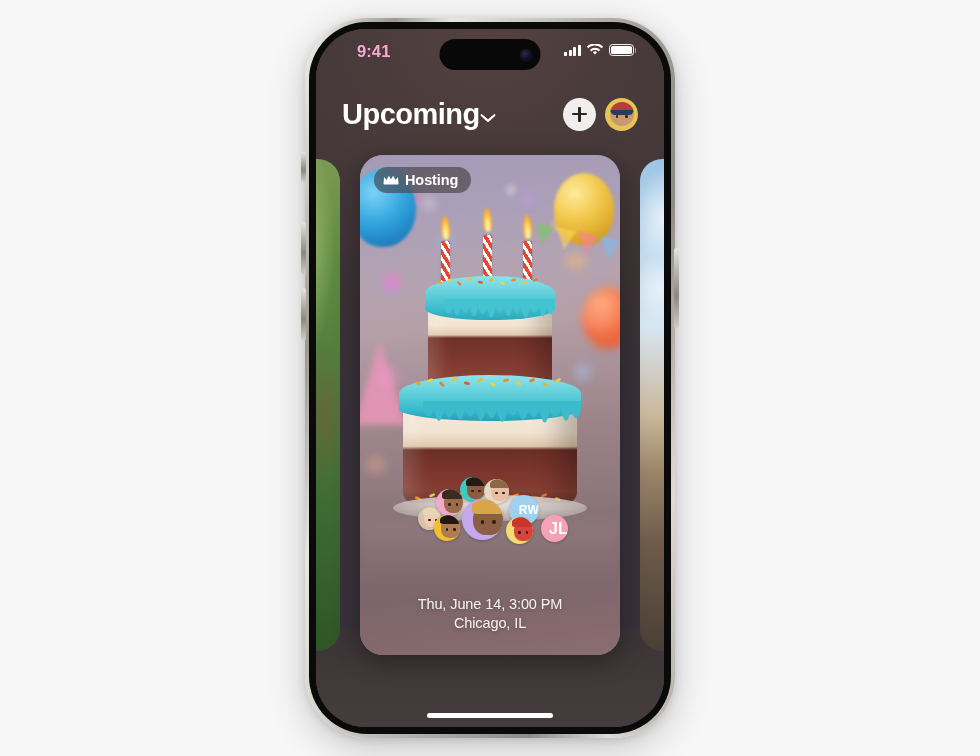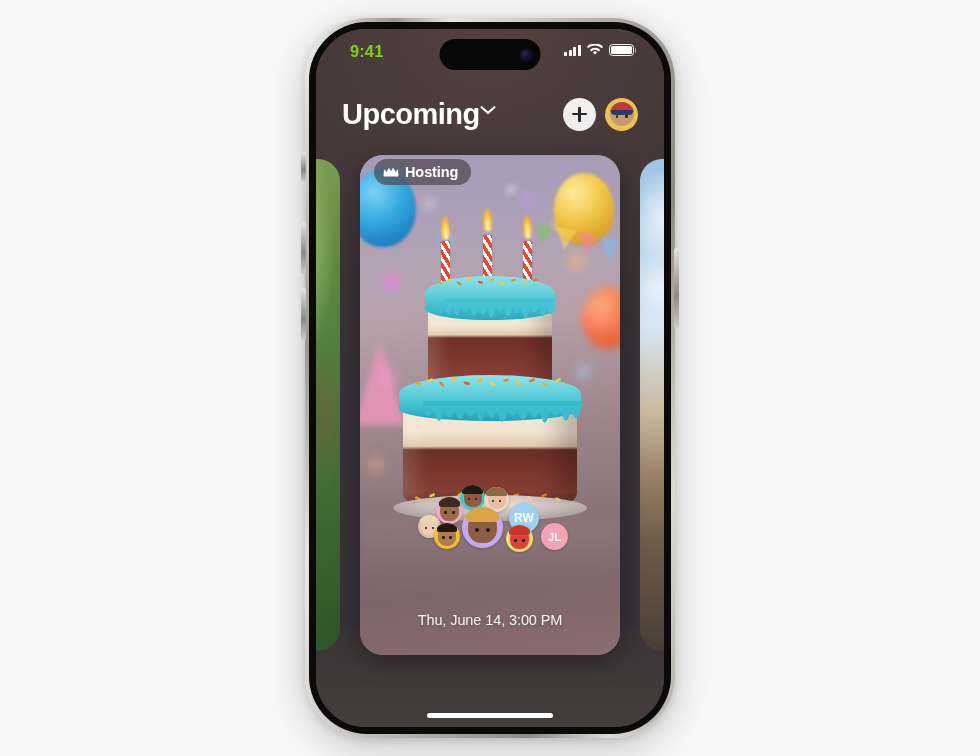--- a/index.html
+++ b/index.html
@@ -56,22 +56,22 @@
     position:absolute; left:0; right:0; top:600px; bottom:0;
     background:linear-gradient(180deg,#3b3436 0%,#403839 48%,#453c3e 100%);
   }
 
   
   #status-bar{
     position:absolute; left:0; right:0; top:0; height:46px;
     z-index:30;
   }
   #status-time{
-    position:absolute; left:34px; top:13px;
-    color:#84cc16; font-size:16.5px; font-weight:bold;
+    position:absolute; left:41px; top:13px;
+    color:#f9a8d4; font-size:16.5px; font-weight:bold;
     letter-spacing:.1px;
   }
   #dynamic-island{
     position:absolute; left:50%; transform:translateX(-50%);
     top:10px; width:101px; height:31px;
     background:#080808; border-radius:18px;
     box-shadow:inset 0 0 1px rgba(255,255,255,.05);
   }
   #island-camera{
     position:absolute; right:9px; top:50%; transform:translateY(-50%);
@@ -100,21 +100,21 @@
     background:rgba(255,255,255,.55);
   }
   #battery-fill{ width:100%; height:100%; background:#fff; border-radius:1.6px; }
 
   
   #nav-header{
     position:absolute; left:0; right:0; top:62px; height:46px;
     display:flex; align-items:center; justify-content:space-between;
     padding:0 26px; z-index:25;
   }
-  #nav-title-group{ display:flex; }
+  #nav-title-group{ display:flex; align-items:center; }
   #nav-title{
     color:#fff; font-size:29px; font-weight:bold; letter-spacing:-.5px;
   }
   #nav-chevron{ width:16px; height:10px; margin-top:7px; }
   #nav-actions{ display:flex; align-items:center; gap:9px; }
   #add-button{
     width:33px; height:33px; border-radius:50%;
     background:#f1eeee;
     display:flex; align-items:center; justify-content:center;
     border:none; cursor:pointer;
@@ -319,42 +319,41 @@
     filter:blur(.6px);
   }
   #table-reflection{
     position:absolute; left:0; right:0; top:366px; height:70px;
     background:linear-gradient(180deg, rgba(170,150,150,.30), rgba(140,118,120,.06));
     filter:blur(7px);
   }
 
   
   #hosting-badge{
-    position:absolute; left:14px; top:4px; z-index:5;
+    position:absolute; left:14px; top:12px; z-index:5;
     display:flex; align-items:center; gap:6px;
     padding:5px 13px 5px 9px;
     background:rgba(58,50,52,.56);
     backdrop-filter:blur(10px);
     border-radius:16px;
   }
   #crown-icon{ width:16px; height:12px; }
   #hosting-label{
     color:#fff; font-size:14.5px; font-weight:bold; letter-spacing:-.1px;
   }
 
   
   #avatar-cluster{
     position:absolute; left:0; right:0; top:322px; height:62px; z-index:6;
   }
   .avatar{
     position:absolute; border-radius:50%;
-    display:flex; align-items:center; justify-content:center;
+    display:flex; align-items:center; justify-content:flex-end;
     overflow:hidden;
     box-shadow:0 1px 3px rgba(0,0,0,.22);
-    margin-top:8px;
   }
   .avatar .memoji{
     position:relative; width:72%; height:78%; border-radius:46% 46% 42% 42%;
   }
   .avatar .hair{
     position:absolute; left:-6%; top:-14%; width:112%; height:46%;
     border-radius:50% 50% 18% 18%;
   }
   .avatar .eye-l,.avatar .eye-r{
     position:absolute; top:52%; width:13%; height:13%;
@@ -603,21 +602,21 @@
               <div class="memoji" style="background: rgb(232, 191, 162);">
                 <div class="hair" style="background: rgb(138, 106, 68);"></div>
                 <div class="eye-l"></div>
                 <div class="eye-r"></div>
               </div>
             </div>
             <div class="avatar" style="left: 149px; top: 18px; width: 30px; height: 30px; background: rgb(159, 208, 239);">
               <span class="initials" style="font-size: 12px;">RW</span>
             </div>
             <div class="avatar" style="left: 181px; top: 38px; width: 27px; height: 27px; background: rgb(243, 163, 181);">
-              <span class="initials" style="font-size: 11px;">JL</span>
+              <span class="initials" style="font-size: 16px;">JL</span>
             </div>
             <div class="avatar" style="left: 74px; top: 38px; width: 26px; height: 26px; background: rgb(240, 192, 46);">
               <div class="memoji" style="background: rgb(176, 123, 82);">
                 <div class="hair" style="background: rgb(34, 24, 18);"></div>
                 <div class="eye-l"></div>
                 <div class="eye-r"></div>
               </div>
             </div>
             <div class="avatar" style="left: 102px; top: 22px; width: 41px; height: 41px; background: rgb(198, 168, 238);">
               <div class="memoji" style="background: rgb(138, 95, 68);">
@@ -630,20 +629,21 @@
               <div class="memoji" style="background: rgb(217, 68, 58);">
                 <div class="hair" style="background: rgb(201, 52, 44);"></div>
                 <div class="eye-l"></div>
                 <div class="eye-r"></div>
               </div>
             </div>
           </div>
 
         <div id="event-info">
           <div id="event-datetime">Thu, June 14, 3:00 PM</div>
+          <div id="event-location">Chicago, IL</div>
         </div>
 
       </div>
     </div>
 
     <div id="home-indicator"></div>
   </div>
 </div>
 
 <div class="side-btn" id="silent-switch"></div>

